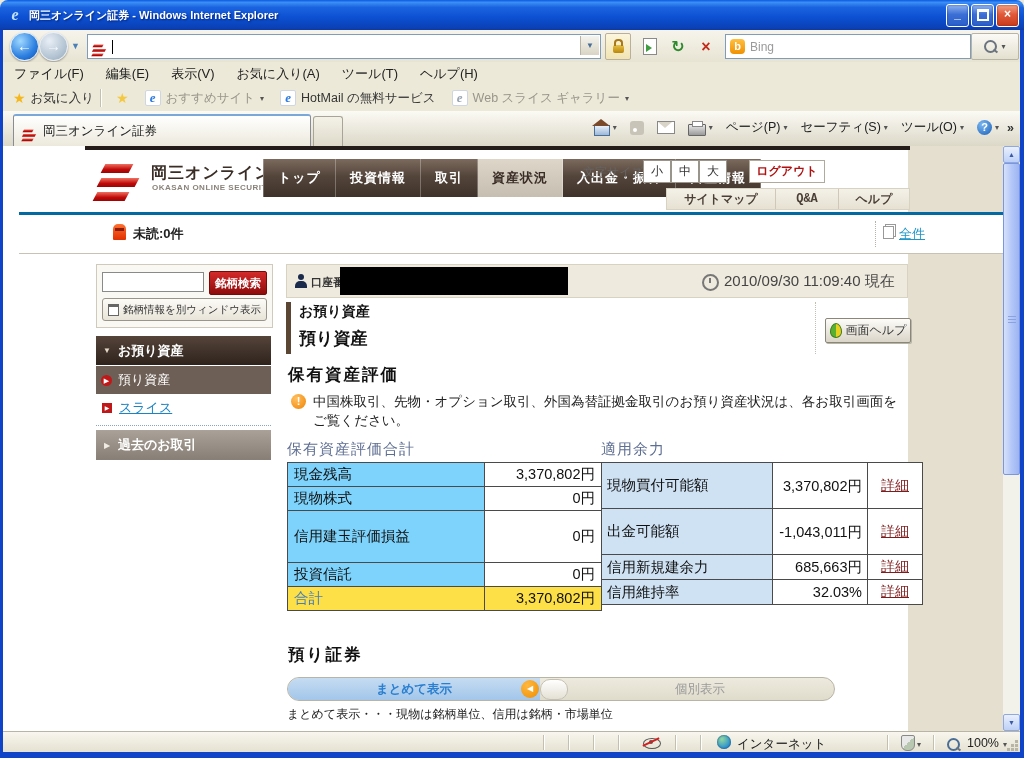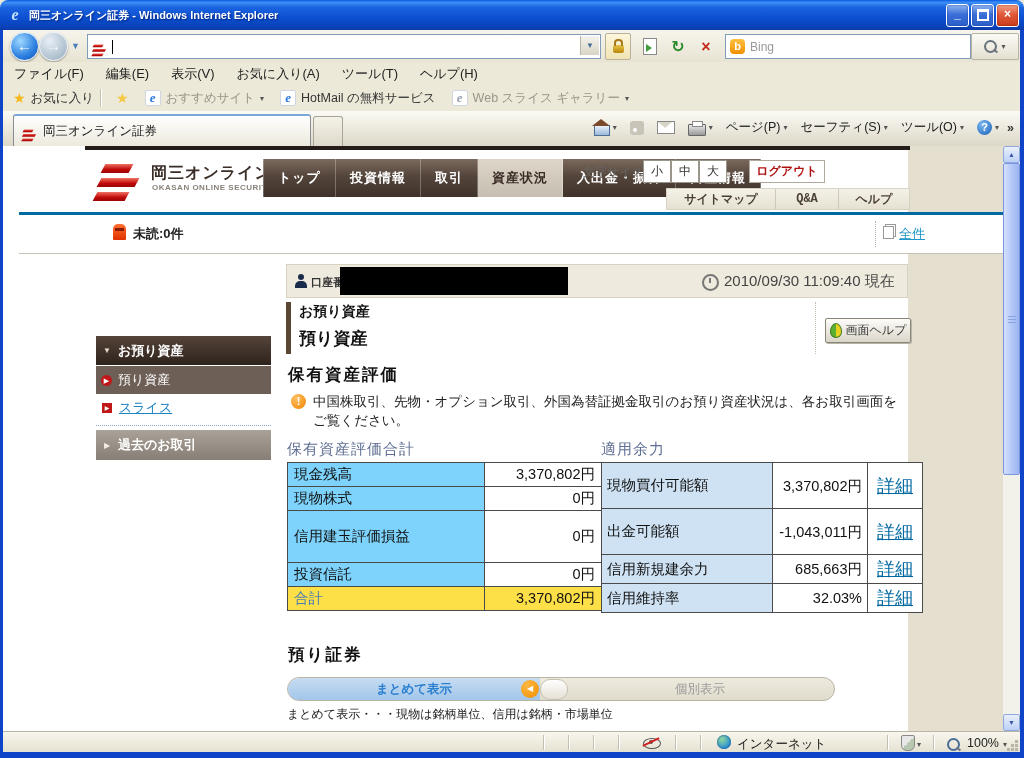--- a/index.html
+++ b/index.html
@@ -178,21 +178,21 @@
   table.dtab td{border:1px solid #4a4a4a;font-size:14.5px;color:#111;padding:2px 6px;}
   table.dtab td.lbl{background:#7dd3fc;width:184px;}
   table.dtab td.val{text-align:right;width:104px;}
   table.dtab tr.total td{background:#fde047;}
   table.dtab tr.total td.lbl{color:#4a7fb5;}
   table.dtab2{border-collapse:collapse;position:absolute;background:#fff;}
   table.dtab2 td{border:1px solid #4a4a4a;font-size:14.5px;color:#111;padding:2px 5px;}
   table.dtab2 td.lbl{background:#cfe2f4;width:160px;}
   table.dtab2 td.val{text-align:right;width:84px;word-break:break-all;line-height:20px;}
   table.dtab2 td.lnk{width:44px;text-align:center;}
-  table.dtab2 td.lnk span{color:#0369a1;text-decoration:underline;font-size:18px;}
+  table.dtab2 td.lnk span{color:#7f1d1d;text-decoration:underline;font-size:14px;}
   .toggle{position:absolute;left:284px;top:531px;width:546px;height:22px;border:1px solid #b8b4a6;border-radius:12px;overflow:hidden;background:linear-gradient(#edeade,#e0dccc);}
   .tog-left{position:absolute;left:0;top:0;width:252px;height:22px;background:linear-gradient(#c6dcf2,#a2c6ea);
     color:#2a7fd0;font-size:12.5px;font-weight:bold;text-align:center;line-height:22px;border-radius:12px 0 0 12px;}
   .tog-circle{position:absolute;left:233px;top:2px;width:18px;height:18px;border-radius:50%;background:radial-gradient(circle at 35% 30%,#ffb840,#ef8e00);
     color:#fff;font-size:8px;text-align:center;line-height:18px;z-index:3;}
   .tog-circle::before{content:"\25C0";}
   .tog-knob{position:absolute;left:252px;top:1px;width:26px;height:19px;border-radius:10px;background:linear-gradient(#ffffff,#e4e0d4);border:1px solid #c4c0b2;z-index:2;}
   .tog-right{position:absolute;right:0;top:0;width:268px;height:22px;color:#999;font-size:12.5px;text-align:center;line-height:22px;}
   .footnote{position:absolute;left:284px;top:560px;font-size:12px;color:#222;}
   
@@ -380,20 +380,28 @@
   </div>
 
   <div class="unread-bar">
     <span class="mailbox"></span>
     <span class="unread-text">未読:0件</span>
     <span class="dotsep"></span>
     <span class="copy-ic"></span>
     <span class="all-link">全件</span>
   </div>
 
+  <div class="side-panel">
+    <span class="sym-input"></span>
+    <span class="sym-btn">銘柄検索</span>
+    <span class="popup-btn">
+      <span class="win-ic"></span>
+      <span>銘柄情報を別ウィンドウ表示</span>
+    </span>
+  </div>
   <div class="smenu">
     <div class="smenu-h1">
       <span class="ibox">▼</span>
       <span>お預り資産</span>
     </div>
     <div class="smenu-active">
       <span class="red-circle"></span>
       <span>預り資産</span>
     </div>
     <div class="smenu-link">

